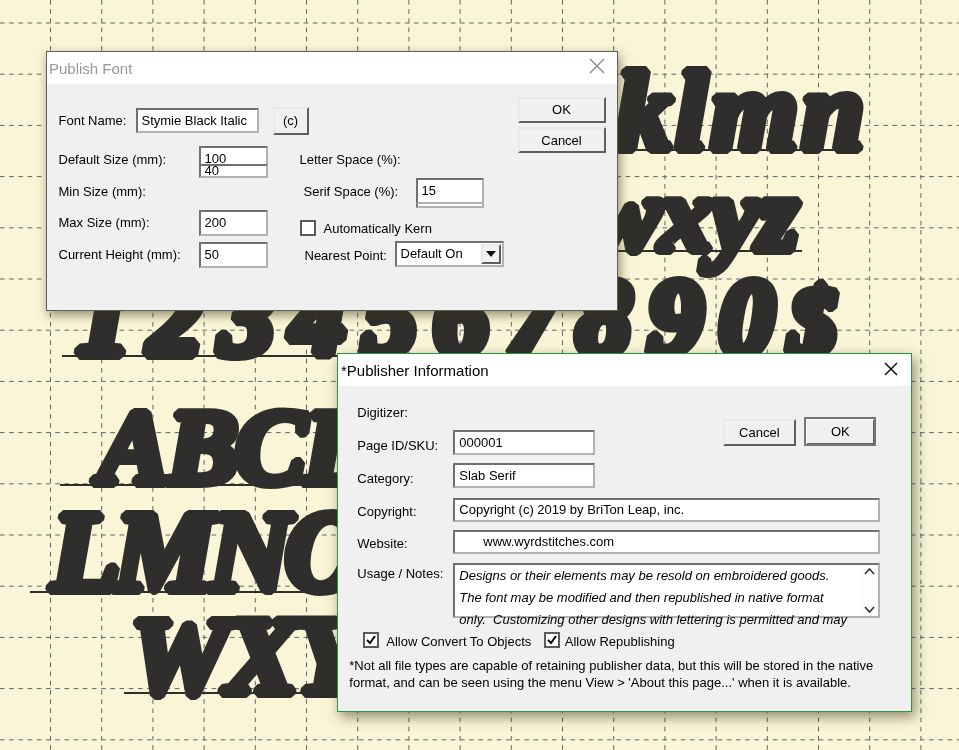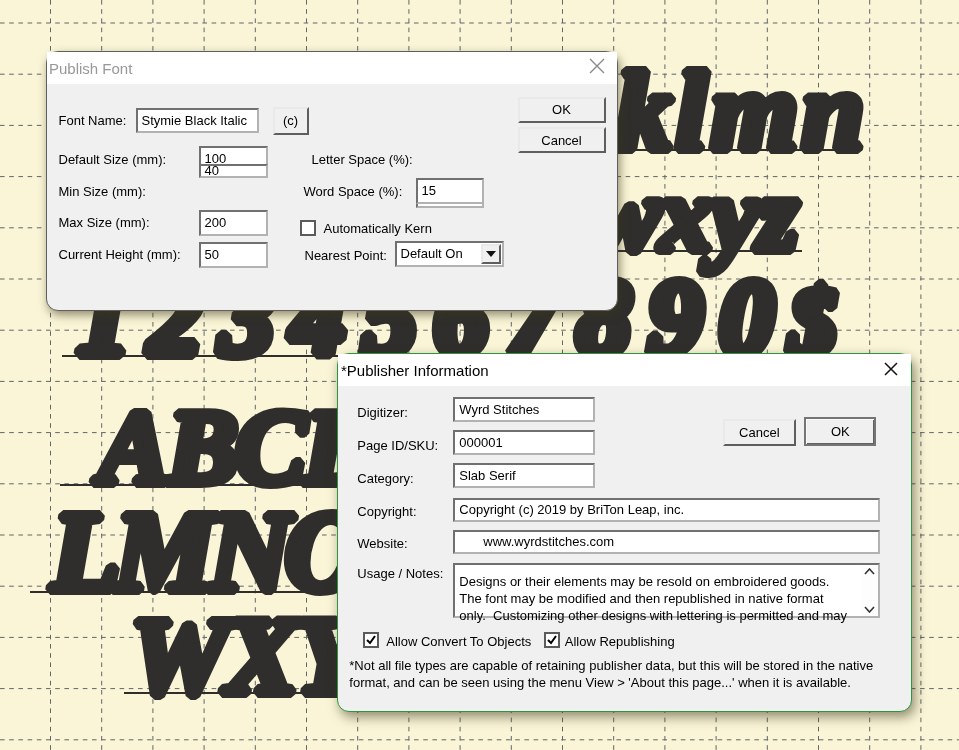--- a/index.html
+++ b/index.html
@@ -1,19 +1,19 @@
 <!DOCTYPE html>
 <html><head>
 <meta charset="utf-8">
 <style>
   html,body{margin:0;padding:0;}
   body{width:959px;height:750px;overflow:hidden;position:relative;background:#f9f5d6;font-family:"Liberation Sans",sans-serif;}
   .abs{position:absolute;}
   .uline{position:absolute;background:#2f2e2c;height:2px;z-index:1;}
-  .dlg{position:absolute;background:#f0f0f0;z-index:10;border-radius:12px;}
+  .dlg{position:absolute;background:#f0f0f0;z-index:10;}
   .tb{position:absolute;left:0;top:0;right:0;height:32px;background:#ffffff;}
   .lbl{position:absolute;font-size:13px;color:#000;white-space:nowrap;line-height:15px;}
   .inp{position:absolute;background:#fff;border-style:solid;border-width:2px;border-color:#707070 #b2b2b2 #b2b2b2 #707070;font-size:13px;color:#000;white-space:nowrap;box-sizing:border-box;display:flex;align-items:center;padding-left:4px;}
   .btn{position:absolute;background:#f0f0f0;border-style:solid;border-width:2px;border-color:#e9e9e9 #5e5e5e #5e5e5e #e9e9e9;box-sizing:border-box;display:flex;align-items:center;justify-content:center;font-size:13px;color:#000;}
   .cb{position:absolute;background:#fff;border:2px solid #5b5b5b;box-sizing:border-box;width:16px;height:16px;}
 </style>
 </head>
 <body>
 
 <svg class="abs" style="left:0;top:0;z-index:0;" width="959" height="750">
@@ -88,23 +88,23 @@
 
   <div class="lbl" style="left:12px;top:100px;">Default Size (mm):</div>
   <div class="inp" style="left:152px;top:94px;width:69px;height:26px;">100</div>
   <div class="lbl" style="left:12px;top:132px;">Min Size (mm):</div>
   <div class="inp" style="left:152px;top:112px;width:69px;height:14px;">40</div>
   <div class="lbl" style="left:12px;top:163px;">Max Size (mm):</div>
   <div class="inp" style="left:152px;top:158px;width:69px;height:26px;">200</div>
   <div class="lbl" style="left:12px;top:195px;">Current Height (mm):</div>
   <div class="inp" style="left:152px;top:190px;width:69px;height:26px;">50</div>
 
-  <div class="lbl" style="left:253px;top:100px;margin-left:12px;">Letter Space (%):</div>
+  <div class="lbl" style="left:253px;top:100px;">Letter Space (%):</div>
   <div class="inp" style="left:369px;top:94px;width:68px;height:26px;margin-top:36px;">10</div>
-  <div class="lbl" style="left:257px;top:132px;">Word Space (%):</div>
+  <div class="lbl" style="left:257px;top:132px;">Serif Space (%):</div>
   <div class="inp" style="left:369px;top:126px;width:68px;height:26px;">15</div>
 
   <div class="cb" style="left:253.5px;top:168px;"></div>
   <div class="lbl" style="left:277px;top:169px;">Automatically Kern</div>
 
   <div class="lbl" style="left:258px;top:196px;">Nearest Point:</div>
   <div class="inp" style="left:348px;top:189px;width:109px;height:26px;">Default On
     <div class="abs" style="right:1px;top:1px;width:20px;height:20px;background:#f0f0f0;border-style:solid;border-width:2px;border-color:#e9e9e9 #5e5e5e #5e5e5e #e9e9e9;box-sizing:border-box;display:flex;align-items:center;justify-content:center;">
       <svg width="10" height="6">
           <path d="M0,0 L10,0 L5,6 Z" fill="#111"></path>
@@ -114,31 +114,30 @@
 </div>
 
 <div class="dlg" id="d2" style="left:337.3px;top:352.8px;width:572.5px;height:357.5px;border:1.5px solid #2b9540;box-shadow:3px 5px 12px rgba(60,55,25,0.55);">
   <div class="tb"></div>
   <div class="lbl" style="left:2.7px;top:9px;font-size:15px;color:#000;">*Publisher Information</div>
   <svg class="abs" style="left:546px;top:8px;" width="14" height="14">
       <path d="M1,1 L13,13 M13,1 L1,13" stroke="#111" stroke-width="1.5" fill="none"></path>
     </svg>
 
   <div class="lbl" style="left:19px;top:51px;">Digitizer:</div>
-  <div class="inp" style="left:115px;top:43px;width:142px;height:25px;">Wyrd Stitches</div>
   <div class="lbl" style="left:19px;top:84px;">Page ID/SKU:</div>
   <div class="inp" style="left:115px;top:76px;width:142px;height:25px;">000001</div>
   <div class="lbl" style="left:19px;top:117px;">Category:</div>
   <div class="inp" style="left:115px;top:109px;width:142px;height:25px;">Slab Serif</div>
   <div class="lbl" style="left:19px;top:150px;">Copyright:</div>
   <div class="inp" style="left:115px;top:144px;width:427px;height:24px;">Copyright (c) 2019 by BriTon Leap, inc.</div>
   <div class="lbl" style="left:19px;top:182px;">Website:</div>
   <div class="inp" style="left:115px;top:176px;width:427px;height:24px;padding-left:28px;">www.wyrdstitches.com</div>
   <div class="lbl" style="left:19px;top:212px;">Usage / Notes:</div>
-  <div class="inp" style="left:115px;top:209.5px;width:427px;height:55px;padding-top:8px;line-height:17px;display:block;">Designs or their elements may be resold on embroidered goods.<br>The font may be modified and then republished in native format<br>only.&nbsp;&nbsp;Customizing other designs with lettering is permitted and may
+  <div class="inp" style="left:115px;top:209.5px;width:427px;height:55px;padding-top:0;line-height:22px;display:block;font-style:italic;">Designs or their elements may be resold on embroidered goods.<br>The font may be modified and then republished in native format<br>only.&nbsp;&nbsp;Customizing other designs with lettering is permitted and may
     <div class="abs" style="right:0;top:0;width:17px;height:51px;background:#fdfdfd;">
       <svg class="abs" style="left:3px;top:3px;" width="11" height="7">
           <path d="M1,6 L5.5,1 L10,6" stroke="#333" stroke-width="1.6" fill="none"></path>
         </svg>
       <svg class="abs" style="left:3px;bottom:3px;" width="11" height="7">
           <path d="M1,1 L5.5,6 L10,1" stroke="#333" stroke-width="1.6" fill="none"></path>
         </svg>
     </div>
   </div>
 

